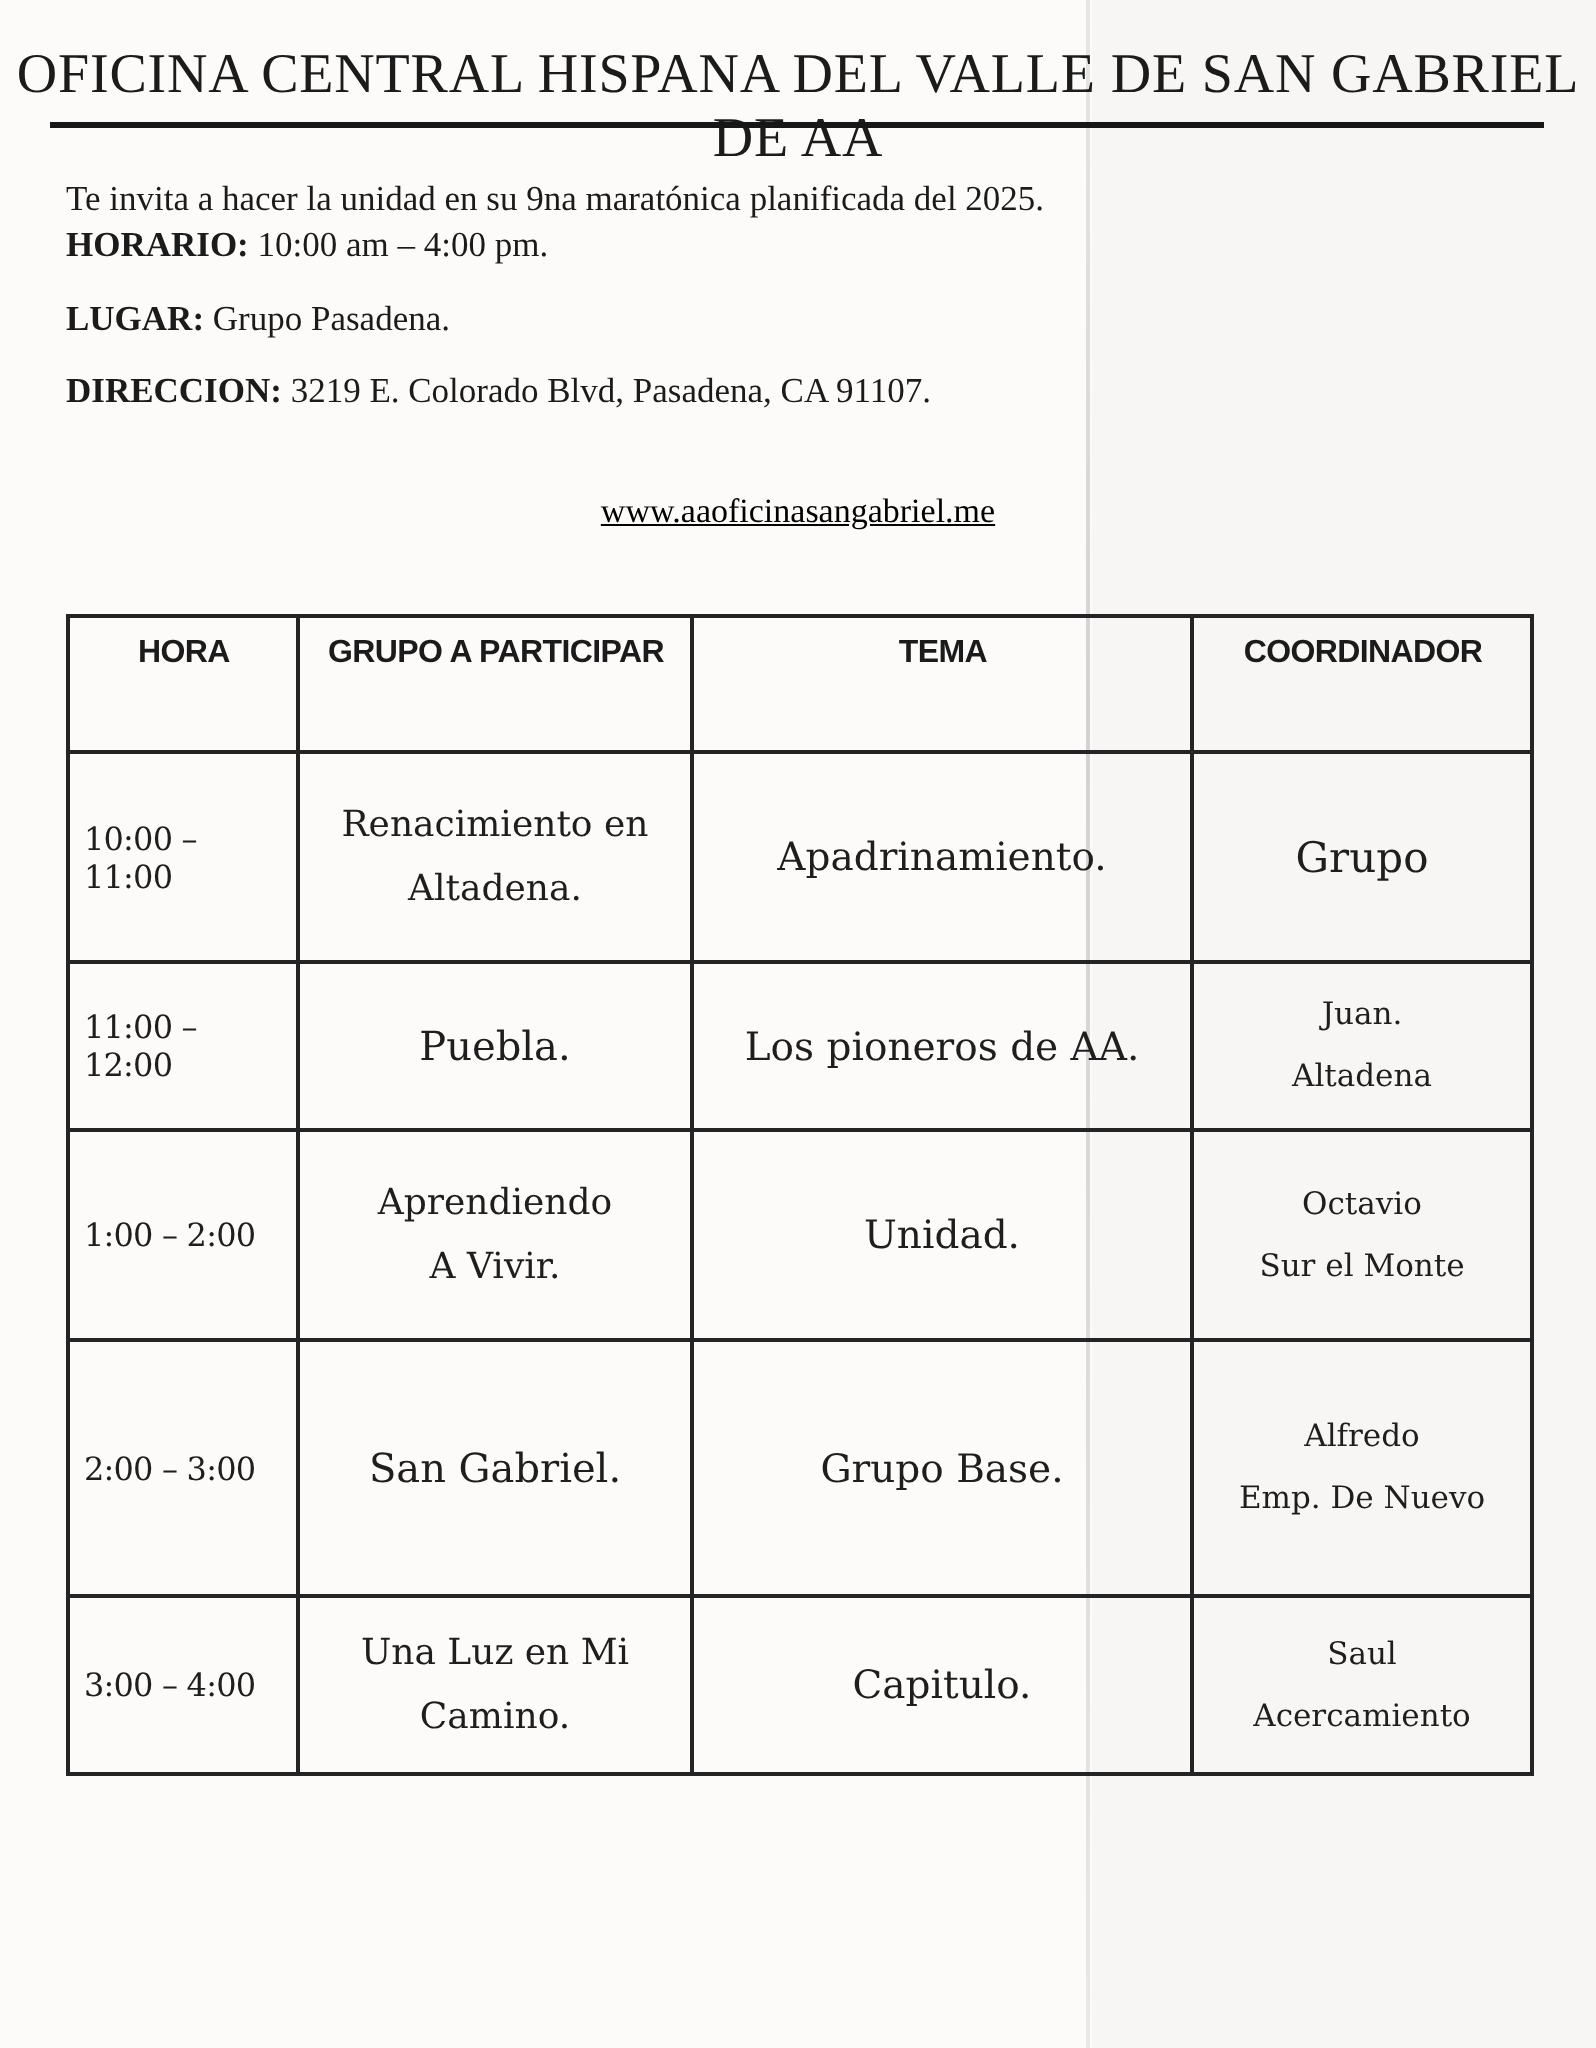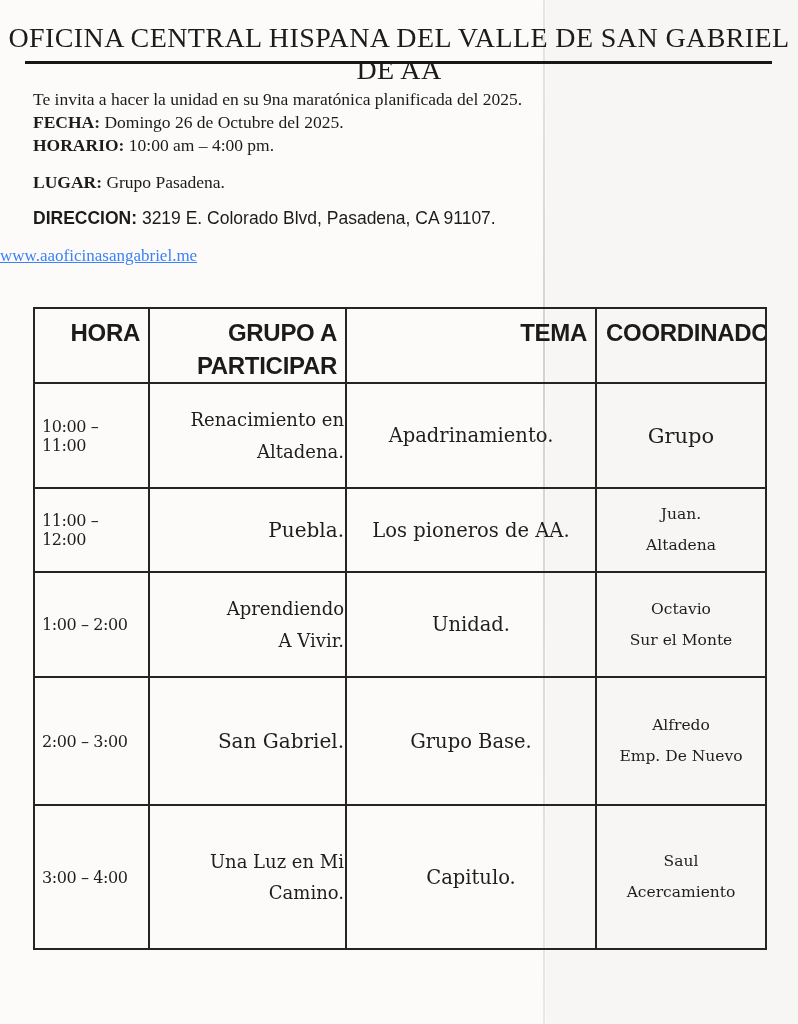--- a/index.html
+++ b/index.html
@@ -31,70 +31,69 @@
     background: #171717;
   }
   .intro {
     position: absolute; top: 88px; left: 33px; right: 40px;
     font-size: 17.5px; line-height: 1.32;
   }
   .intro p { margin: 0; }
   .intro p.gap-md { margin-bottom: 14px; }
   .intro p.gap-sm { margin-bottom: 13px; }
   .intro b { font-weight: 700; }
-  .sans-line { font-family: Liberation Sans, sans-serif; font-size: 17.5px; }
+  .sans-line { font-family: Liberation Serif, serif; font-size: 17.5px; }
   .website {
     position: absolute; top: 246px; left: 0; right: 0;
-    text-align: left; font-size: 17px;
-    text-decoration: underline; color: #3b82f6; cursor: pointer;
+    text-align: center; font-size: 17px;
+    text-decoration: underline; color: #000000; cursor: pointer;
   }
   table.schedule {
     position: absolute; top: 307px; left: 33px;
     width: 732px; border-collapse: collapse; table-layout: fixed;
   }
   .schedule th, .schedule td {
     border: 2px solid #242424;
     overflow: hidden;
   }
   .schedule thead tr { height: 68px; }
   .schedule th {
-    vertical-align: top; text-align: right;
+    vertical-align: top; text-align: center;
     padding: 7px 8px 0 9px;
     font-family: "Liberation Sans", sans-serif;
-    font-weight: 700; font-size: 24px; letter-spacing: -0.3px;
+    font-weight: 700; font-size: 16px; letter-spacing: -0.3px;
     line-height: 1.38;
   }
   .schedule td {
     vertical-align: middle;
     font-family: "DejaVu Serif", serif;
     color: #1e1e1e;
   }
   td.hora {
     text-align: left; padding-left: 7px;
     font-size: 16px; letter-spacing: -0.4px;
   }
-  td.grupo { text-align: right; font-size: 20px; }
+  td.grupo { text-align: center; font-size: 20px; }
   td.grupo.multi { font-size: 18px; line-height: 1.75; }
   td.tema { text-align: center; font-size: 19.5px; }
   td.coord { text-align: center; }
   td.coord-lg { font-size: 21px; }
   td.coord-sm { font-size: 15.5px; line-height: 2.0; }
 </style>
 </head>
 <body>
 
 <div class="right-tint"></div>
 <div class="crease"></div>
 
 <h1 class="doc-title">OFICINA CENTRAL HISPANA DEL VALLE DE SAN GABRIEL DE AA</h1>
 <div class="title-rule"></div>
 
 <div class="intro">
   <p>Te invita a hacer la unidad en su 9na maratónica planificada del 2025.</p>
-  <p><b>FECHA:</b> <span>Domingo 26 de Octubre del 2025.</span></p>
   <p class="gap-md"><b>HORARIO:</b> <span>10:00 am – 4:00 pm.</span></p>
   <p class="gap-sm"><b>LUGAR:</b> <span>Grupo Pasadena.</span></p>
   <p class="sans-line"><b>DIRECCION:</b> <span>3219 E. Colorado Blvd, Pasadena, CA 91107.</span></p>
 </div>
 
 <div class="website">www.aaoficinasangabriel.me</div>
 
 <table class="schedule">
   <colgroup>
     <col style="width:115px">
@@ -149,21 +148,21 @@
         <td class="hora">2:00 – 3:00</td>
         <td class="grupo">
           <div>San Gabriel.</div>
         </td>
         <td class="tema">Grupo Base.</td>
         <td class="coord coord-sm">
           <div>Alfredo</div>
           <div>Emp. De Nuevo</div>
         </td>
       </tr>
-      <tr style="height: 144px;">
+      <tr style="height: 89px;">
         <td class="hora">3:00 – 4:00</td>
         <td class="grupo multi">
           <div>Una Luz en Mi</div>
           <div>Camino.</div>
         </td>
         <td class="tema">Capitulo.</td>
         <td class="coord coord-sm">
           <div>Saul</div>
           <div>Acercamiento</div>
         </td>

